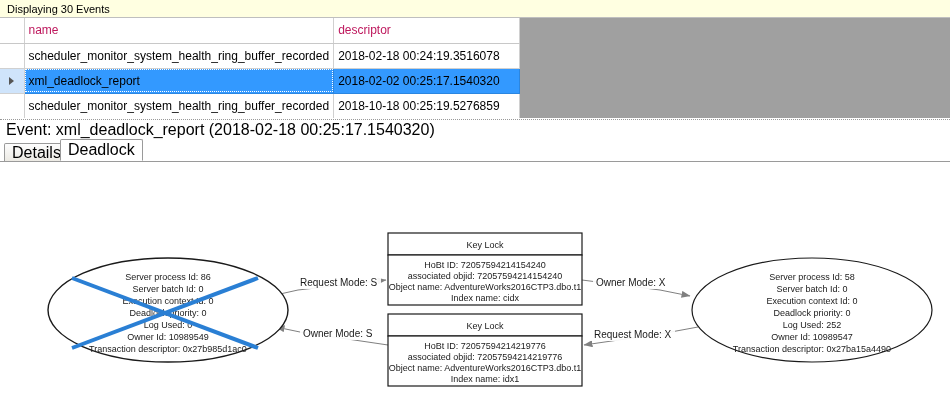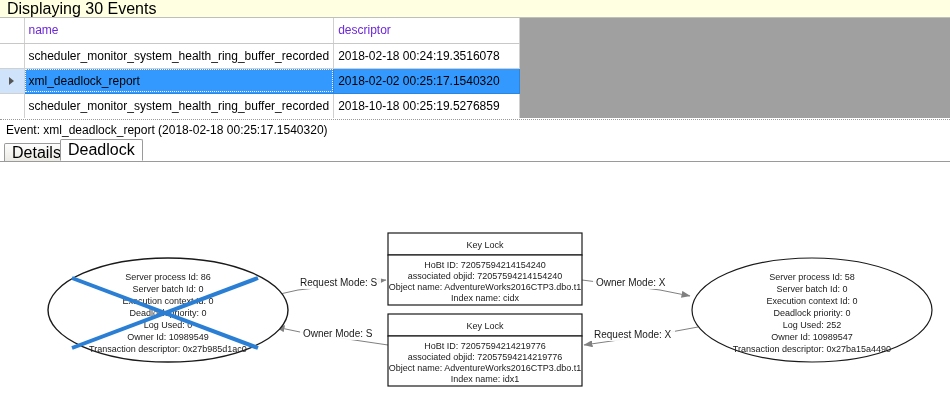--- a/index.html
+++ b/index.html
@@ -26,21 +26,21 @@
   .events-bar {
     position: absolute;
     left: 0; top: 0;
     width: 950px; height: 18px;
     background: #ffffe1;
     border-bottom: 1px solid #bfbfbf;
     box-sizing: border-box;
     display: flex;
     align-items: center;
     padding-left: 7px;
-    font-size: 16px;
+    font-size: 11px;
     color: #000;
   }
 
   
   .grid-wrap {
     position: absolute;
     left: 0; top: 18px;
     width: 950px; height: 100px;
     background: #a0a0a0;
     overflow: hidden;
@@ -63,21 +63,21 @@
     white-space: nowrap;
     overflow: hidden;
     vertical-align: middle;
   }
   .grid .col-sel   { width: 24px; min-width: 24px; padding: 0; text-align: center; background: #ffffff; }
   .grid .col-name  { width: 272px; }
   .grid .col-ts    { width: 186px; }
   .grid thead th {
     background: #ffffff;
     border-bottom: 1px solid #c8c8c8;
-    color: #6d28d9;
+    color: #be185d;
   }
   .grid thead th.col-sel { border-right: 1px solid #d0d0d0; }
   .grid tbody tr.selected td {
     background: #3399ff;
     color: #000000;
     border-color: #2b86e0;
   }
   .grid tbody tr.selected td.col-sel {
     background: #cfe4fb;
     color: #444;
@@ -98,21 +98,21 @@
 
   
   .event-label {
     position: absolute;
     left: 0; top: 119px;
     width: 950px; height: 20px;
     display: flex;
     align-items: center;
     padding-left: 6px;
     box-sizing: border-box;
-    font-size: 12px;
+    font-size: 16px;
     background: #ffffff;
     border-top: 1px dotted #999;
   }
 
   
   .tabstrip {
     position: absolute;
     left: 0; top: 140px;
     width: 950px; height: 22px;
     border-bottom: 1px solid #9a9a9a;

